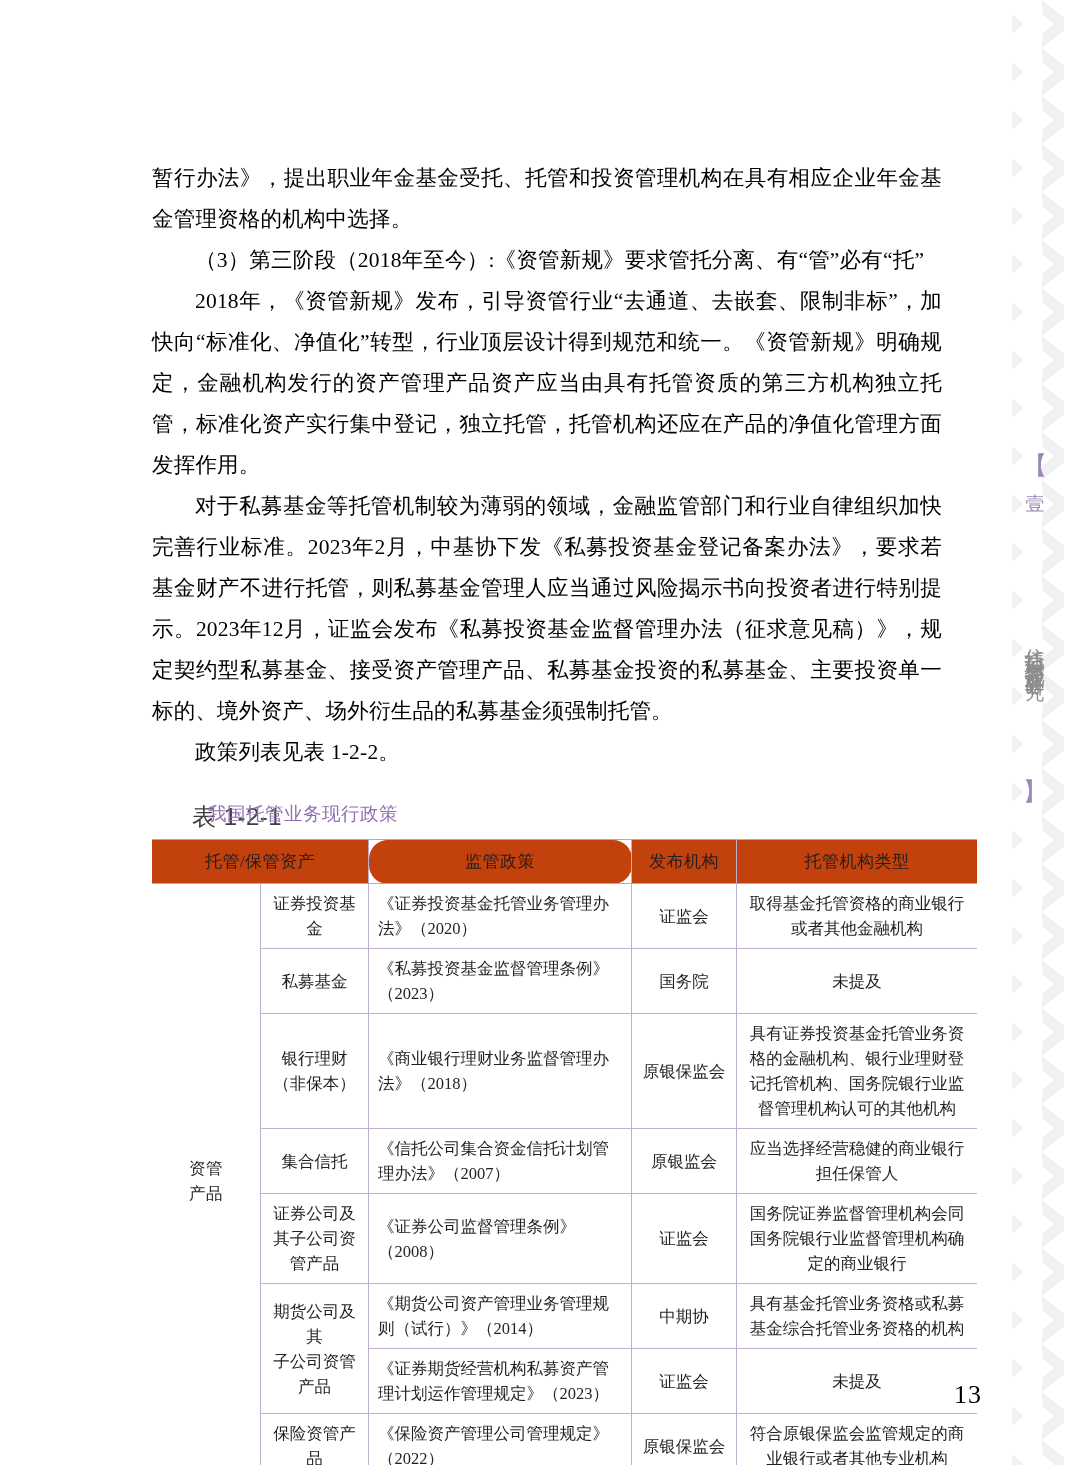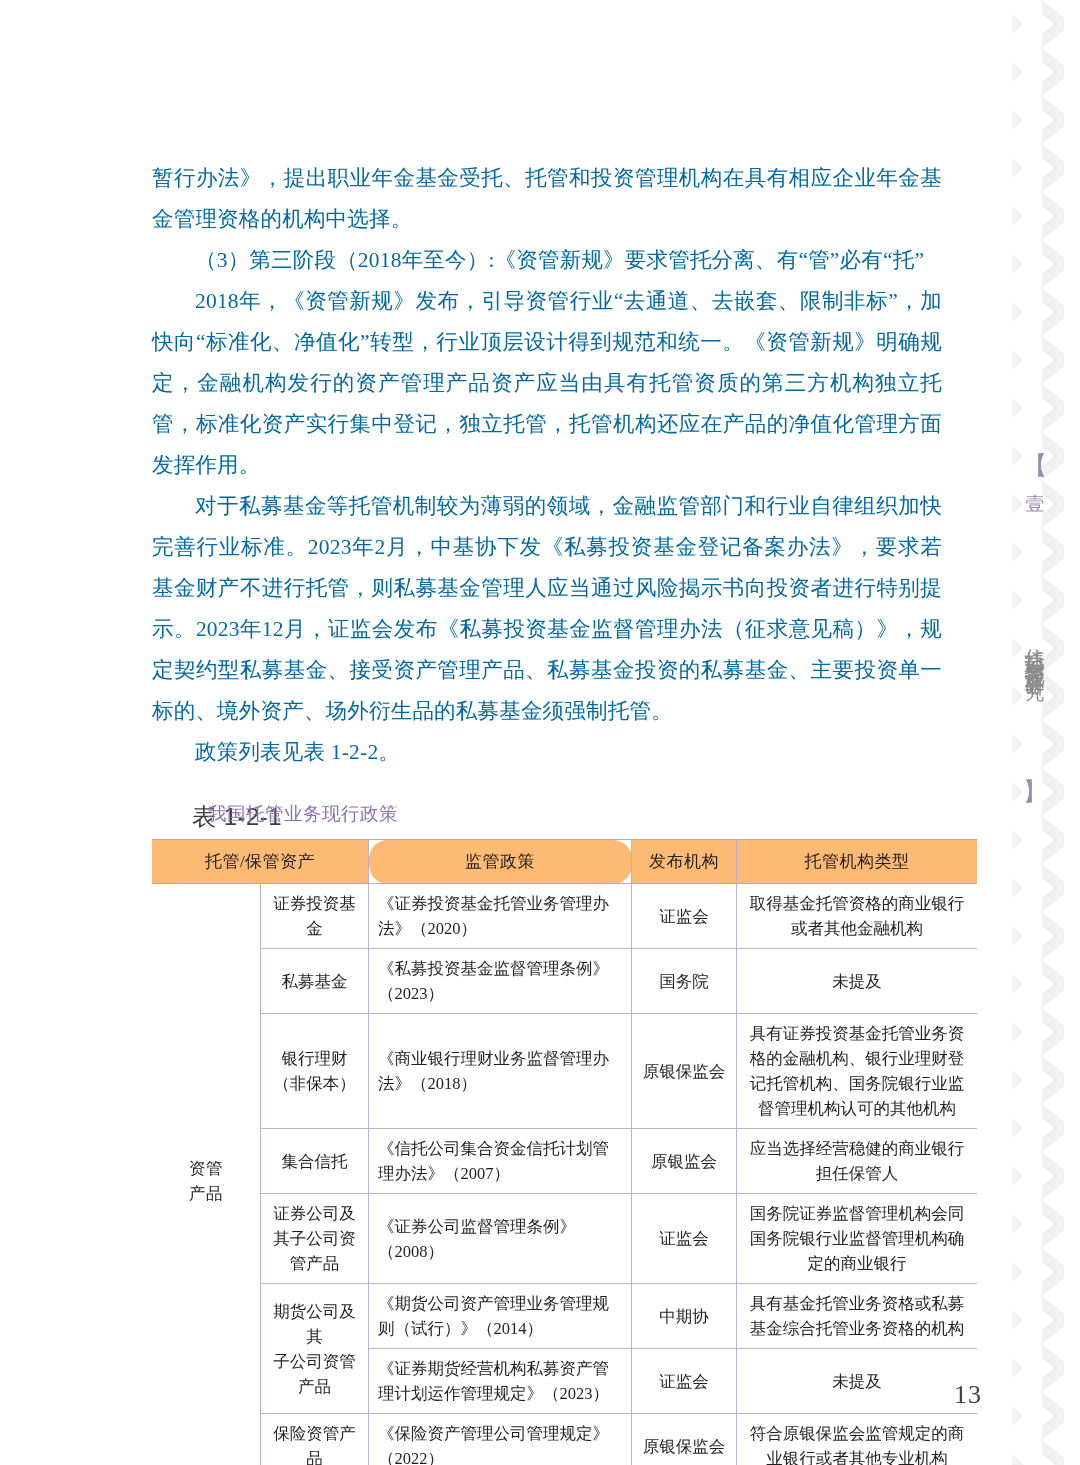--- a/index.html
+++ b/index.html
@@ -76,21 +76,21 @@
     top: 158px;
     width: 790px;
   }
   p.body-par {
     margin: 0 0 0 0;
     font-size: 21.5px;
     line-height: 41px;
     text-align: justify;
     text-justify: inter-ideograph;
     letter-spacing: 0.2px;
-    color: #0369a1;
+    color: #000000;
   }
   p.indent { text-indent: 2em; }
 
   
   .table-caption {
     position: relative;
     margin-top: 28px;
     height: 30px;
     font-size: 19px;
   }
@@ -127,21 +127,21 @@
     color: #231f20;
   }
   table.policy td, table.policy th {
     border: 1px solid #bfb0d0;
     padding: 7px 9px;
     vertical-align: middle;
     line-height: 25px;
     font-weight: normal;
   }
   table.policy thead th {
-    background: #fdba74;
+    background: #c2410c;
     text-align: center;
     font-size: 17px;
     padding: 9px 4px;
     letter-spacing: 0.5px;
     border-top: 1px solid #b6a5c9;
     border-bottom: 1px solid #b6a5c9;
   }
   td.cat {
     text-align: center;
     border-left: none;
@@ -174,21 +174,21 @@
   table.policy tr td:last-child,
   table.policy thead th:last-child { border-right: none; }
   table.policy thead th:first-child { border-left: none; }
 
   
   .page-number {
     position: absolute;
     right: 98px;
     bottom: 55px;
     font-size: 26px;
-    color: #404040;
+    color: #000000;
     font-family: "Liberation Serif", "DejaVu Serif", serif;
     letter-spacing: 1px;
   }
 </style>
 </head>
 <body>
 
 <div class="page">
 
   <div class="edge-pattern">

